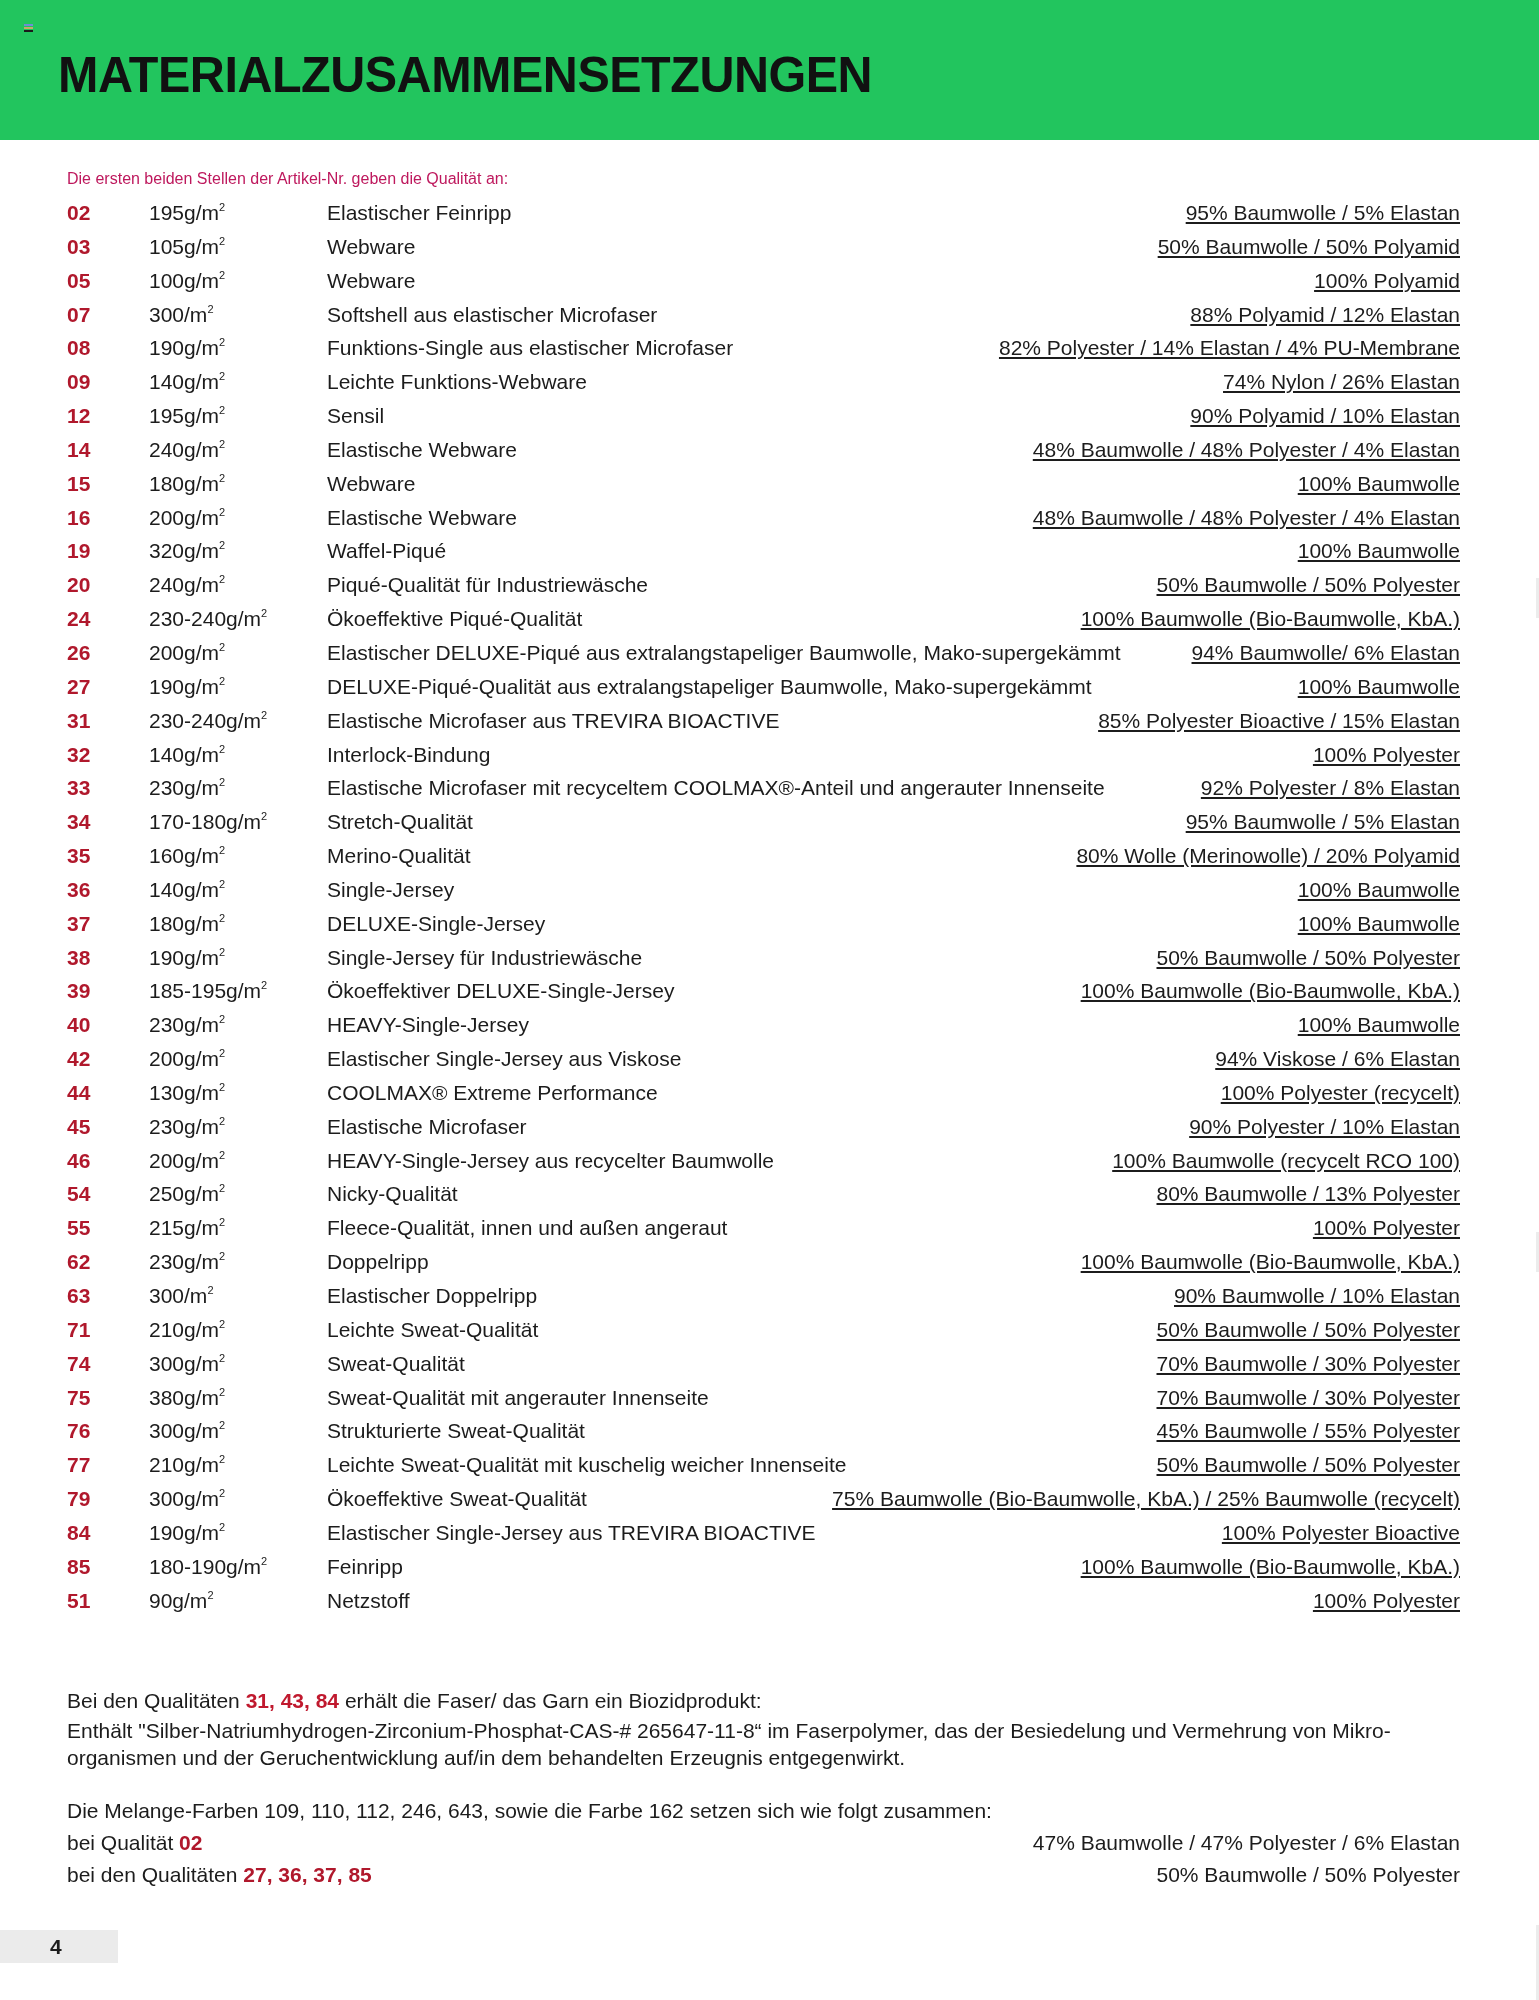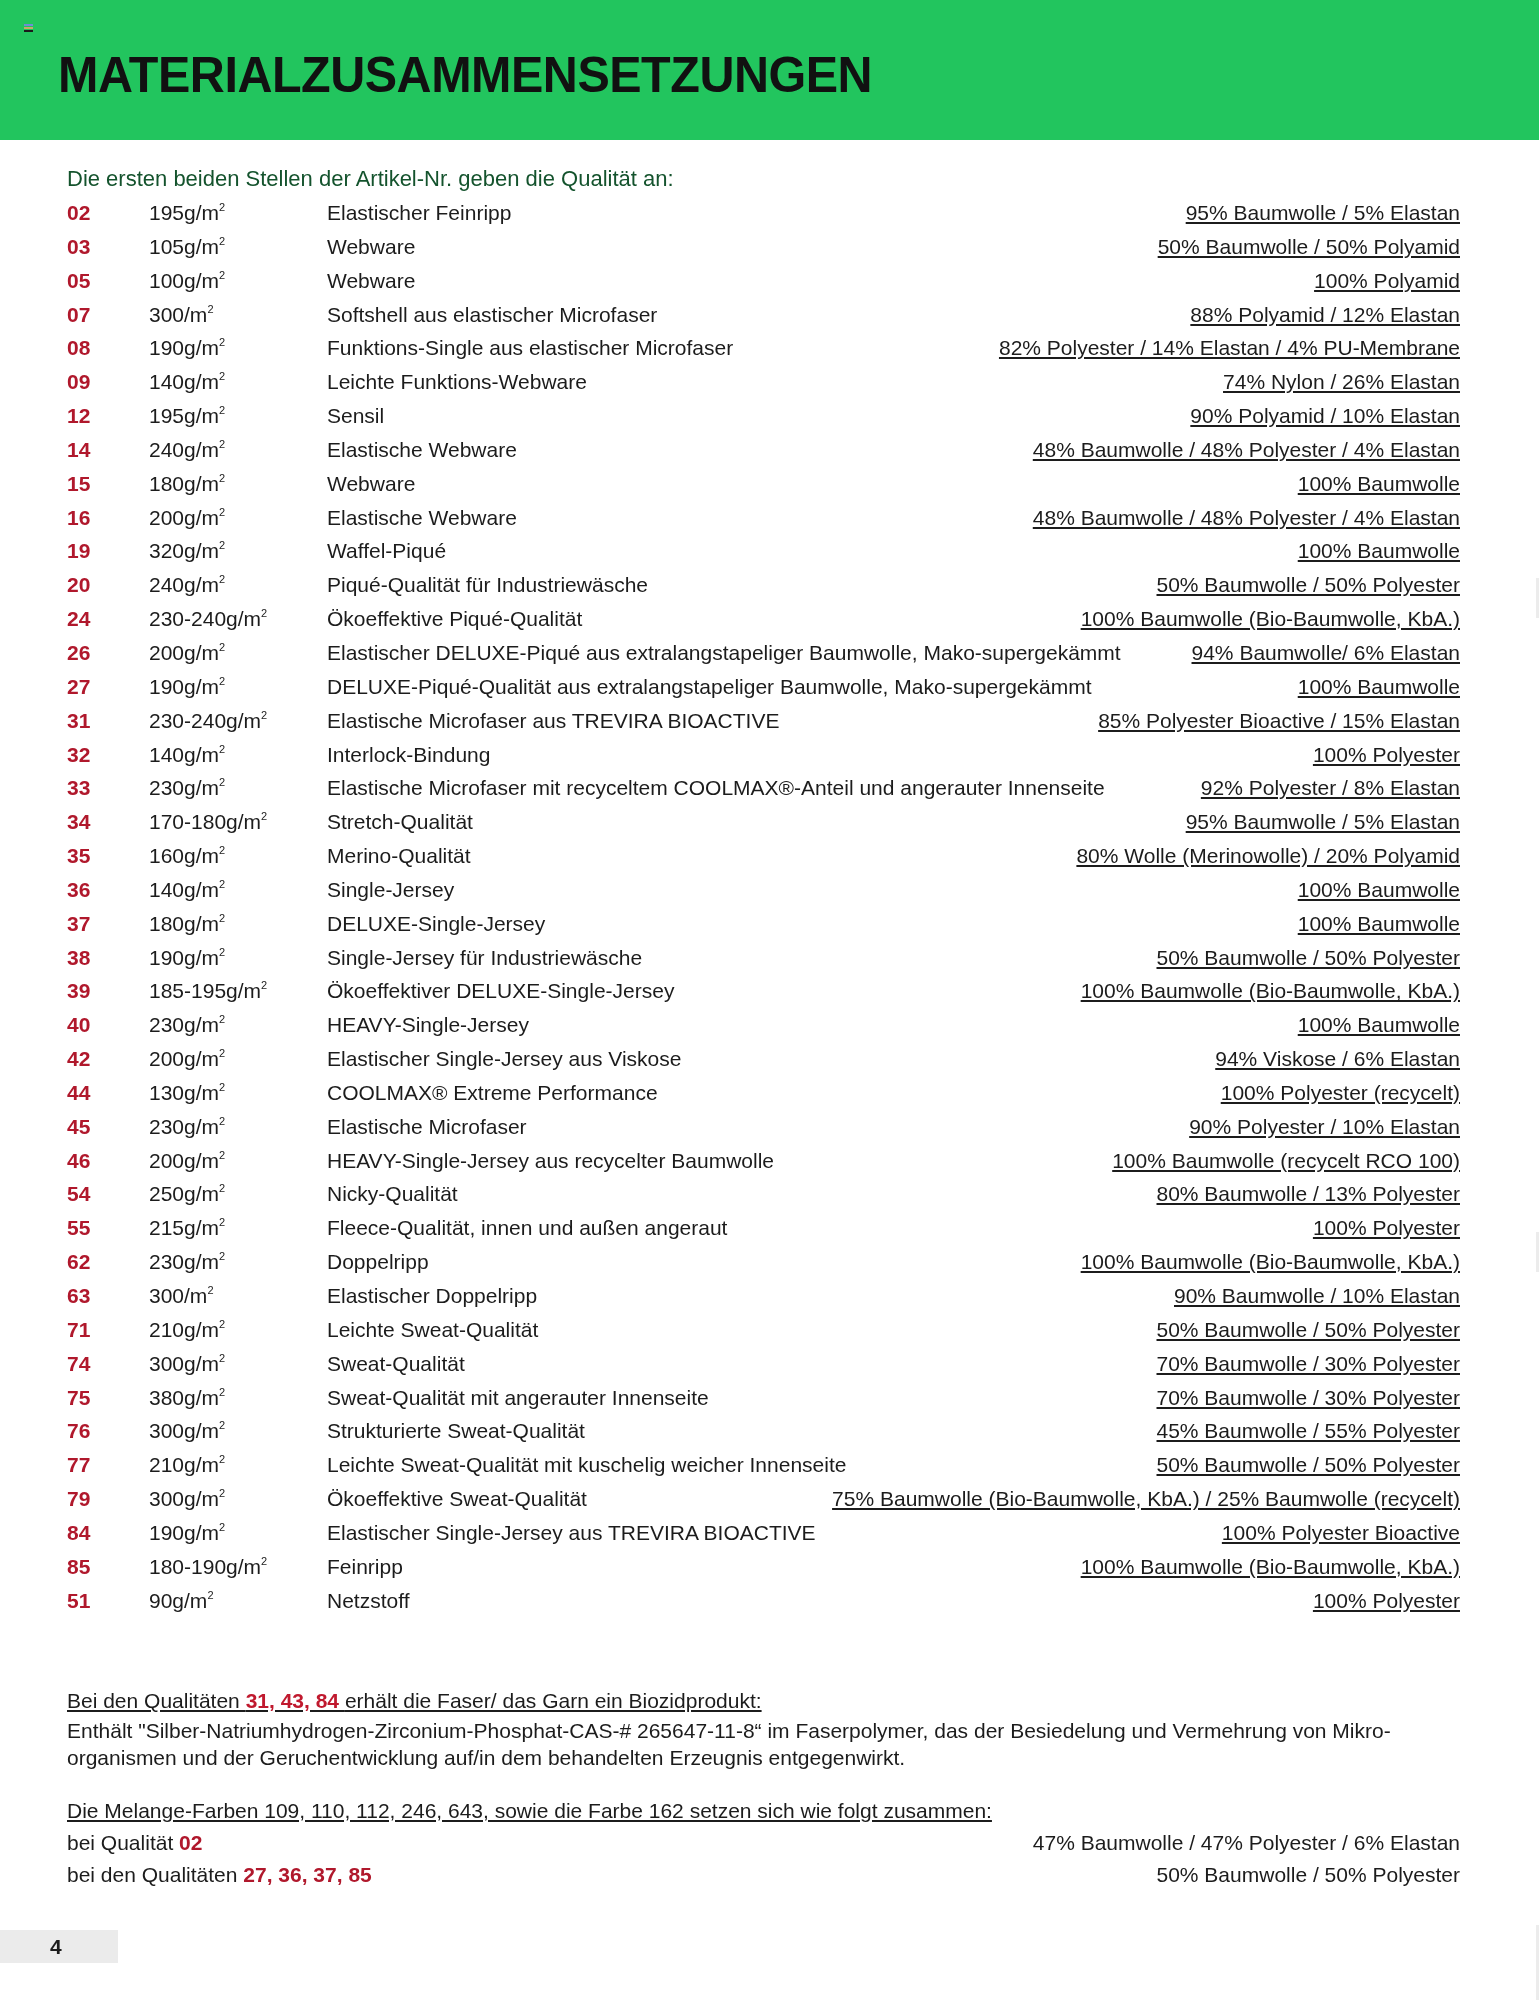--- a/index.html
+++ b/index.html
@@ -15,35 +15,35 @@
     }
     .logo-mark span { display: block; height: 2px; margin-bottom: 1px; }
     .page-title {
       position: absolute; left: 58px; top: 45px;
       font-size: 50px; font-weight: bold; letter-spacing: -0.5px;
       color: #111111; line-height: 60px;
       transform: scaleX(0.97); transform-origin: left;
     }
 
     .content { position: absolute; left: 67px; top: 162px; width: 1393px; }
-    .intro { font-size: 22px; line-height: 34px; height: 34px; color: #14532d; }
+    .intro { font-size: 16px; line-height: 34px; height: 34px; color: #be185d; }
 
     .table { width: 100%; }
     .row {
       position: relative; height: 33.85px; font-size: 21px; line-height: 33.85px;
       white-space: nowrap;
     }
     .row .code { position: absolute; left: 0; color: #b0182c; font-weight: bold; }
     .row .weight { position: absolute; left: 82px; }
     .row .weight sup { font-size: 11px; vertical-align: 9px; line-height: 0; }
     .row .desc { position: absolute; left: 260px; }
     .row .comp { position: absolute; right: 0; text-align: center; text-decoration: underline; }
 
     .notes { position: absolute; left: 67px; top: 1685px; width: 1393px; font-size: 21px; }
-    .note-head { text-decoration: underline; line-height: 32px; }
+    .note-head { line-height: 32px; }
     .note-head .red { color: #c0192e; }
     .note-body { line-height: 27px; width: 1393px; }
     .melange { margin-top: 24px; }
     .mel-row { position: relative; height: 32px; line-height: 32px; }
     .mel-row .comp { position: absolute; right: 0; top: 0; margin-left: 39px; }
     .red { color: #b0182c; font-weight: bold; }
 
     .page-number-box {
       position: absolute; left: 0; top: 1930px; width: 118px; height: 33px;
       background: #ebebeb;

